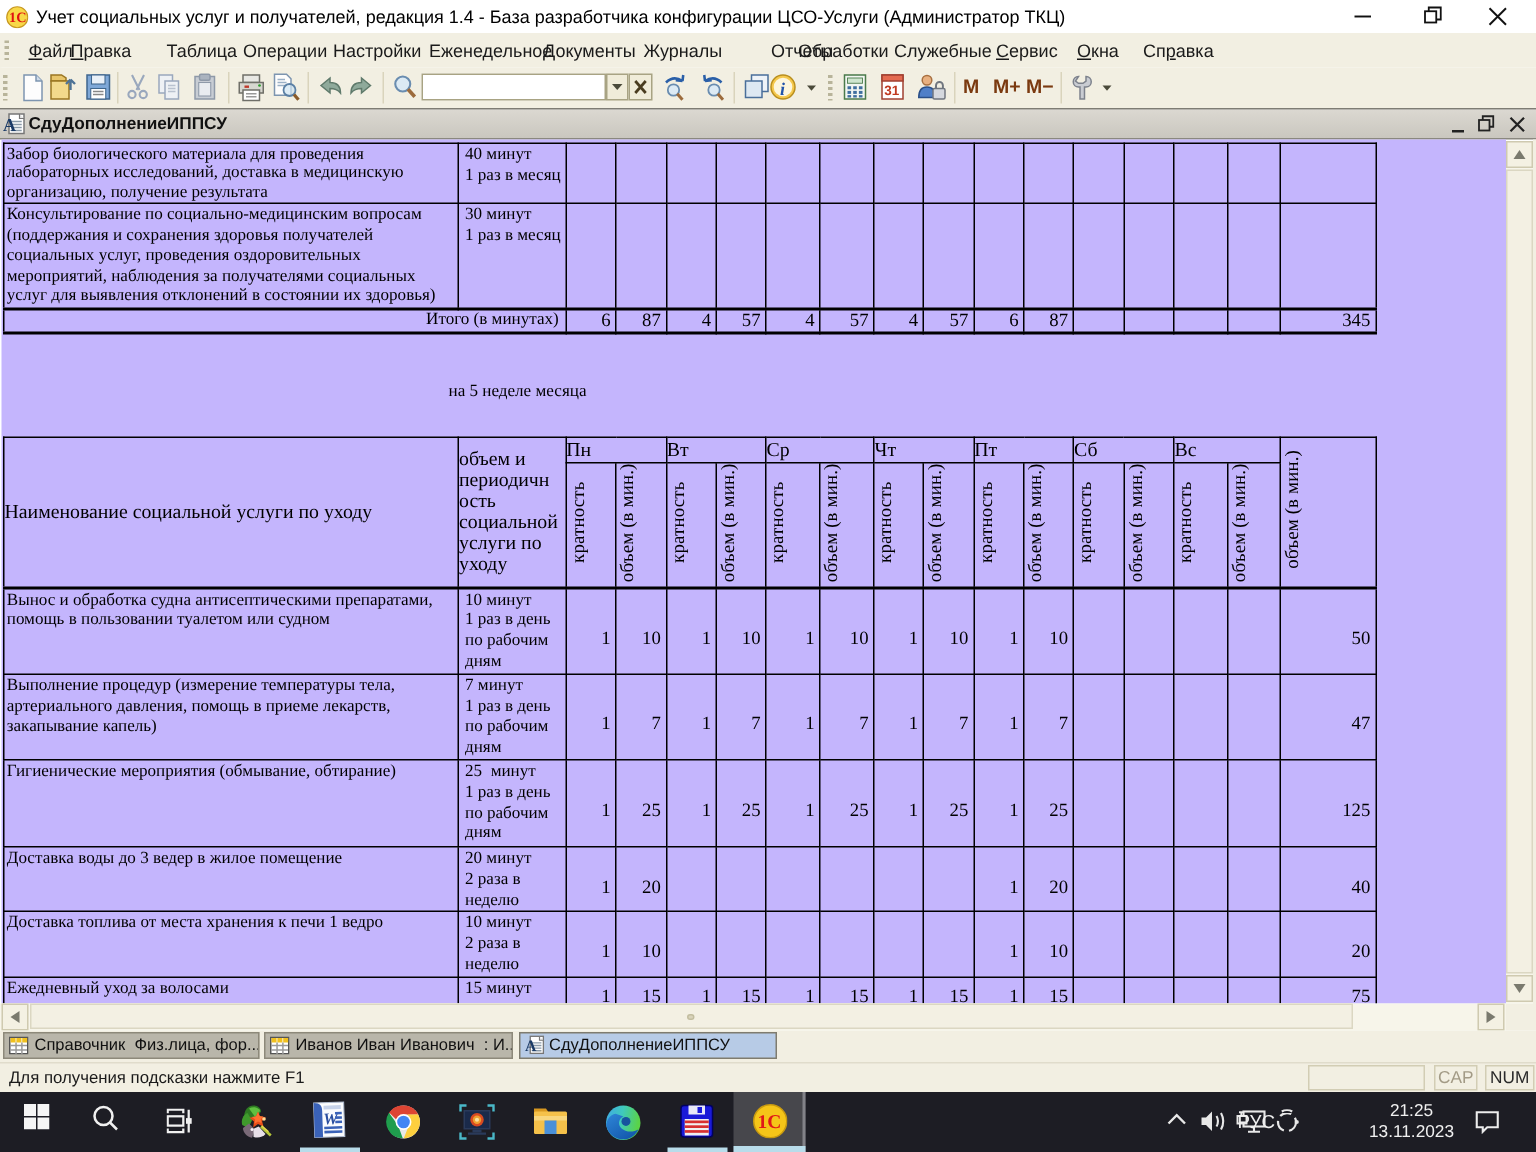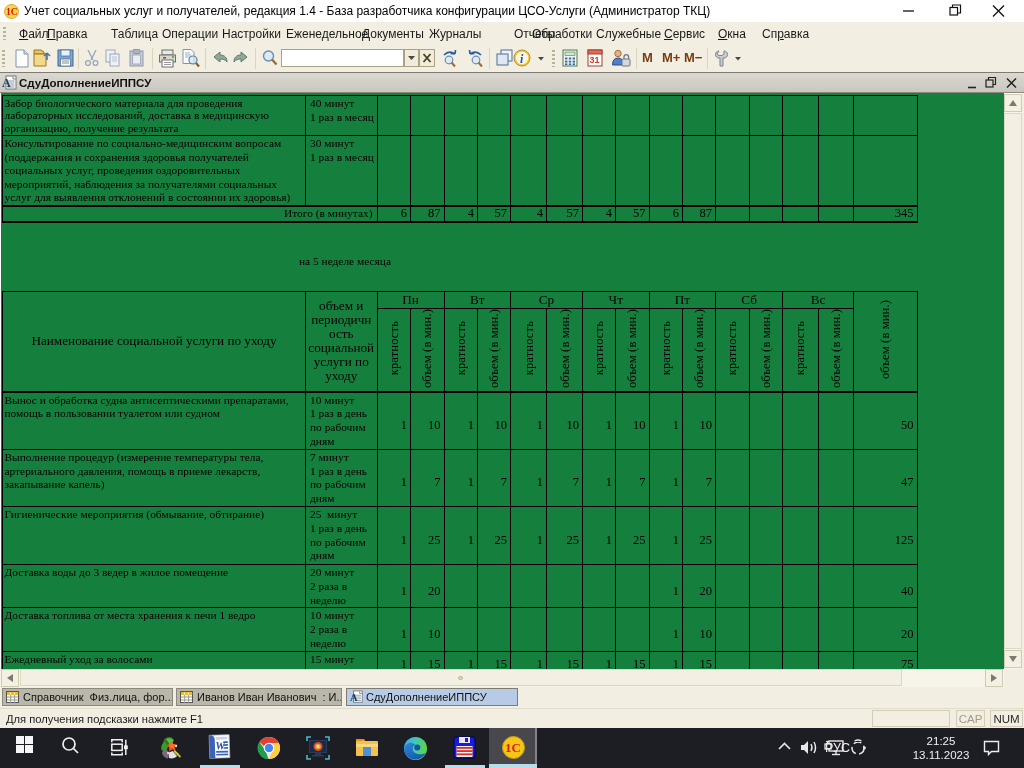--- a/index.html
+++ b/index.html
@@ -14,27 +14,27 @@
 .mi u{text-decoration:underline}
 
 #toolbar{left:0;top:45px;width:1024px;height:27px;background:#f2efe2}
 .grip{position:absolute;width:3px;background-image:repeating-linear-gradient(to bottom,#b8b49a 0,#b8b49a 2px,transparent 2px,transparent 4px)}
 .tsep{position:absolute;top:3px;height:21px;width:1px;background:#d9d4bc}
 .tico{position:absolute;top:3px}
 
 #mdibar{left:0;top:72px;width:1024px;height:21px;background:linear-gradient(#dbd8d1,#cac7bf);border-top:1px solid #7e7c74;border-bottom:1px solid #8a887f}
 #mdititle{left:19px;top:4px;font-size:11.5px;font-weight:bold;color:#111}
 
-#viewport{left:1px;top:93px;width:1003px;height:576px;background:#15803d;overflow:hidden}
+#viewport{left:1px;top:93px;width:1003px;height:576px;background:#c4b5fd;overflow:hidden}
 table{border-collapse:collapse;table-layout:fixed;position:absolute;font-family:"Liberation Serif",serif;font-size:11.4px;color:#000}
 td{border:1px solid #000;overflow:hidden;vertical-align:top;line-height:13.8px}
 td.name{padding:1px 2px 0 1.5px;white-space:nowrap}
 td.per{padding:1px 2px 0 4px;white-space:nowrap}
 td.num{vertical-align:middle;text-align:right;padding:11px 3px 0 0;font-size:12.5px}
-td.hc{text-align:center;vertical-align:middle;font-size:13.2px;line-height:14px;padding:0}
+td.hc{text-align:left;vertical-align:middle;font-size:13.2px;line-height:14px;padding:0}
 .vt{writing-mode:vertical-rl;transform:rotate(180deg);white-space:nowrap;font-size:12.6px;letter-spacing:0.1px}
 #p44{left:2px;top:133px;width:914px;font-family:"Liberation Serif",serif;font-size:13.2px;line-height:14px;color:#000}
 #p44 .j{text-align:justify;text-align-last:justify}
 #nanedele{left:298px;top:162px;font-family:"Liberation Serif",serif;font-size:11.4px}
 
 .sbtn{position:absolute;background:#f4f1e3;border:1px solid #cfcab0;display:flex;align-items:center;justify-content:center}
 #vscroll{left:1004px;top:94px;width:18px;height:575px;background:#f7f5ea}
 #hscroll{left:0;top:669px;width:1004px;height:18px;background:#f7f5ea}
 
 #tabbar{left:0;top:687px;width:1024px;height:21px;background:#f2efe2}

